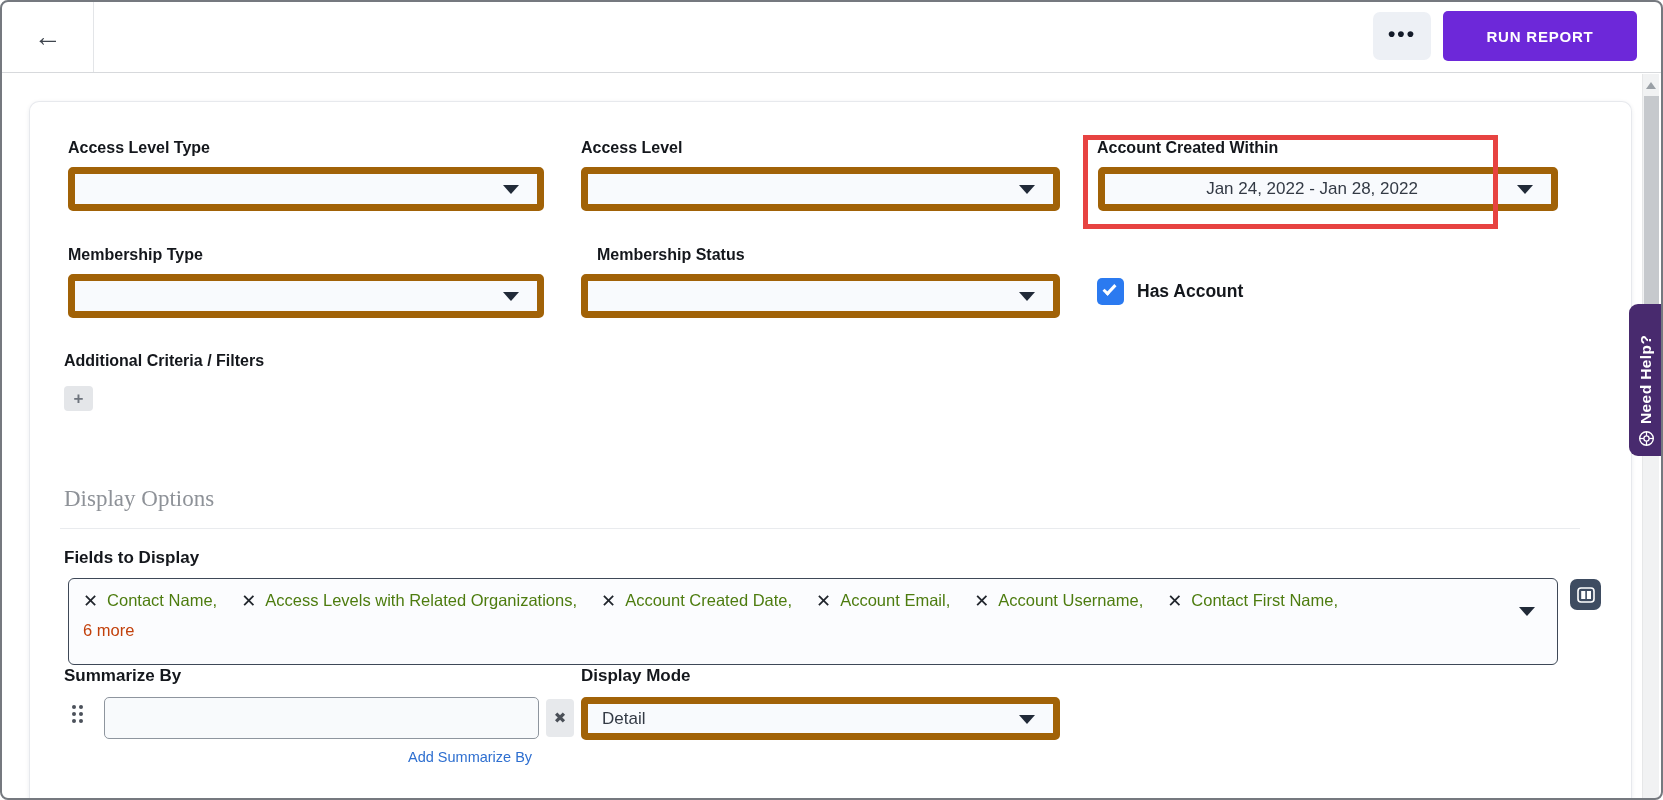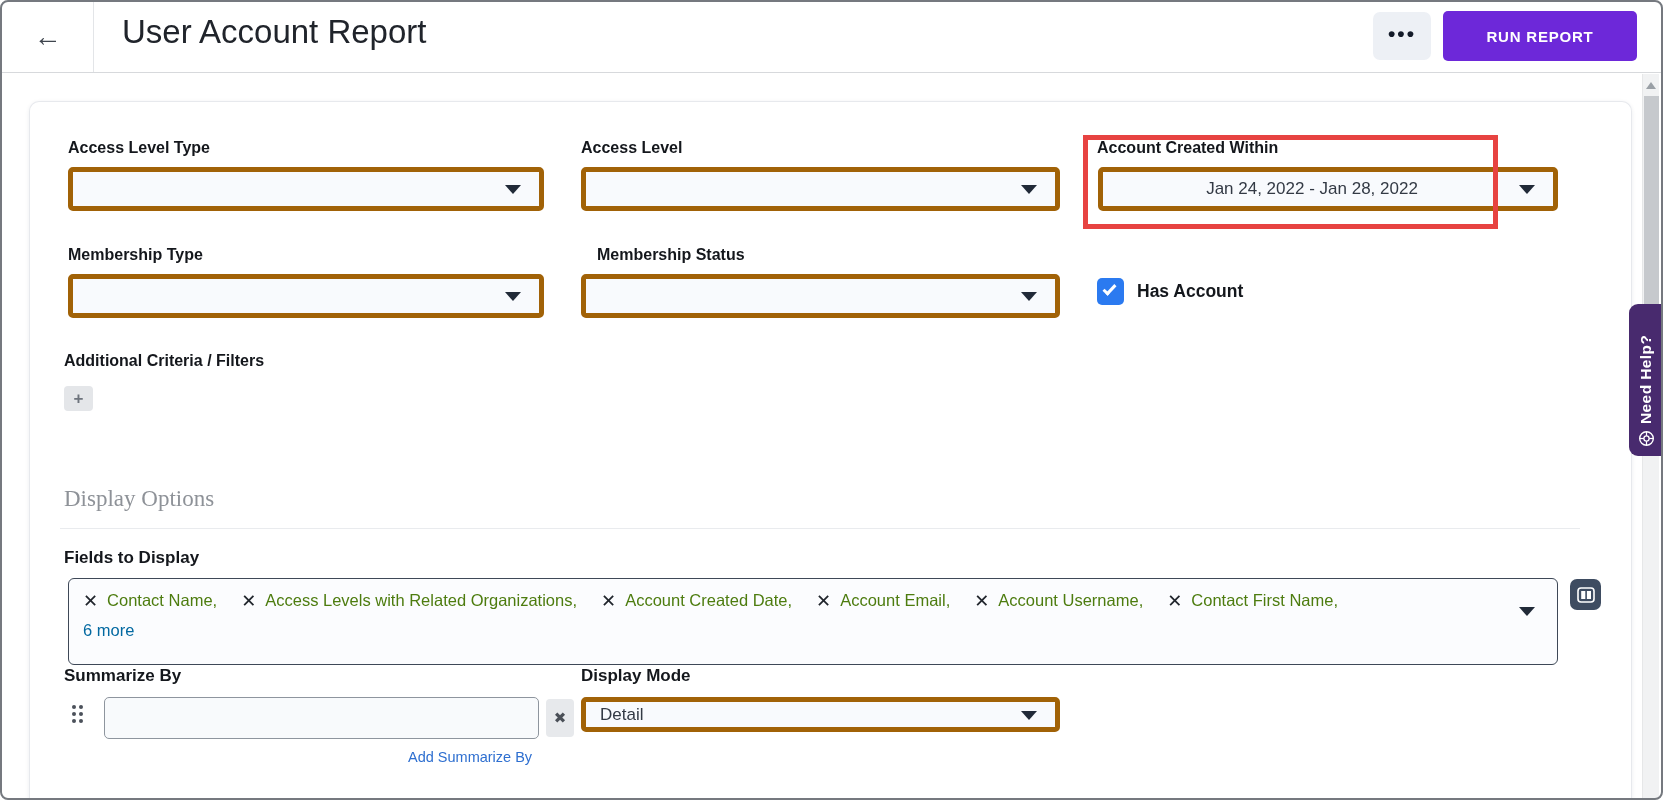--- a/index.html
+++ b/index.html
@@ -19,21 +19,21 @@
   .page-title { position:absolute; left:120px; top:11px; font-size:33px; color:#20242b; white-space:nowrap; }
   .more-btn { position:absolute; left:1371px; top:10px; width:58px; height:48px; background:#edf0f5; border-radius:7px; display:flex; align-items:center; justify-content:center; cursor:pointer; }
   .more-btn .dots { font-size:21px; letter-spacing:2px; color:#141b29; font-weight:bold; line-height:1; padding-bottom:6px; }
   .run-btn { position:absolute; left:1441px; top:9px; width:194px; height:50px; background:#6d28d9; color:#ffffff; border:none; border-radius:5px; font-weight:bold; font-size:15px; letter-spacing:0.8px; display:flex; align-items:center; justify-content:center; cursor:pointer; font-family:inherit; }
 
   
   .card { position:absolute; left:29px; top:101px; width:1603px; height:699px; background:#fff; border:1px solid #e7e9ed; border-bottom:none; border-radius:10px 10px 0 0; box-shadow:0 1px 4px rgba(30,40,60,.08); z-index:1; }
 
   .field-label { position:absolute; font-size:16px; font-weight:bold; color:#14171c; white-space:nowrap; z-index:3; }
 
-  .select-box { position:absolute; height:44px; background:#f8fafd; border:5px solid #a16207; border-radius:5px; z-index:3; cursor:pointer; display:flex; align-items:center; }
+  .select-box { position:absolute; height:44px; background:#f8fafd; border:7px solid #a16207; border-radius:5px; z-index:3; cursor:pointer; display:flex; align-items:center; }
   .select-box .value { width:100%; text-align:center; font-size:17px; color:#333a45; padding:0 48px 0 16px; }
   .select-box .value.left { text-align:left; padding-left:14px; }
   .caret { position:absolute; right:18px; top:50%; margin-top:-4px; width:0; height:0; border-left:8px solid transparent; border-right:8px solid transparent; border-top:9px solid #212a38; }
 
   
   .checkbox { position:absolute; left:1097px; top:278px; width:27px; height:27px; background:#2b7af0; border-radius:5px; cursor:pointer; z-index:3; }
   .checkbox .tick { position:absolute; left:6px; top:7px; width:13px; height:7px; border-left:3px solid #fff; border-bottom:3px solid #fff; transform:rotate(-47deg); }
   .checkbox-label { position:absolute; left:1137px; top:281px; font-size:17.5px; font-weight:bold; color:#14171c; z-index:3; }
 
   
@@ -42,21 +42,21 @@
   
   .section-title { position:absolute; left:64px; top:486px; font-size:23px; color:#8e9298; z-index:3;font-family:Liberation Serif, serif; }
   .section-divider { position:absolute; left:60px; top:528px; width:1520px; height:0; border-top:1px solid #e9ebee; z-index:3; }
 
   
   .multiselect { position:absolute; left:68px; top:578px; width:1490px; height:87px; background:#fbfcfe; border:1px solid #3e4857; border-radius:6px; z-index:3; cursor:pointer; padding:12px 60px 10px 14px; }
   .chip-row { display:flex; align-items:center; gap:24px; white-space:nowrap; }
   .chip { display:flex; align-items:center; gap:9px; }
   .chip .x { font-size:18px; color:#20252c; cursor:pointer; line-height:1; }
   .chip .chip-label { font-size:16.5px; color:#4d7c0f; }
-  .more-row { margin-top:11px; font-size:16.5px; color:#0369a1; }
+  .more-row { margin-top:11px; font-size:16.5px; color:#c2410c; }
   .multiselect .caret { right:22px; top:28px; margin-top:0; }
   .col-btn { position:absolute; left:1570px; top:579px; width:31px; height:31px; background:#3e4c61; border:none; border-radius:7px; display:flex; align-items:center; justify-content:center; cursor:pointer; z-index:3; }
 
   
   .drag-handle { position:absolute; left:72px; top:705px; display:grid; grid-template-columns:repeat(2,4px); grid-auto-rows:4px; gap:3px; cursor:grab; z-index:3; }
   .drag-handle i { width:4px; height:4px; border-radius:50%; background:#4b515a; }
   .summarize-input { position:absolute; left:104px; top:697px; width:435px; height:42px; background:#f8fafc; border:1px solid #8e959e; border-radius:5px; font-size:16px; padding:0 12px; z-index:3; font-family:inherit; color:#272c34; }
   .clear-btn { position:absolute; left:546px; top:699px; width:28px; height:38px; background:#e7e9ec; border:none; border-radius:4px; color:#4a4f57; font-size:15px; font-weight:bold; cursor:pointer; z-index:3; display:flex; align-items:center; justify-content:center; font-family:inherit; }
   .add-link { position:absolute; left:408px; top:749px; font-size:14.5px; color:#2e6fd0; text-decoration:none; cursor:pointer; z-index:3;text-align:center; }
 
@@ -73,21 +73,20 @@
   .help-tab .vtext { flex:1; writing-mode:vertical-rl; transform:rotate(180deg); color:#fff; font-weight:bold; font-size:15.5px; letter-spacing:0.4px; display:flex; align-items:center; white-space:nowrap; }
   .help-tab svg { margin-top:6px; }
 </style>
 </head>
 <body>
 
 <div class="topbar">
   <div class="back-btn">
     <span class="arrow">←</span>
   </div>
-  <div class="page-title">User Account Report</div>
   <div class="more-btn">
     <span class="dots">•••</span>
   </div>
   <button class="run-btn">RUN REPORT</button>
 </div>
 
 <div class="card"></div>
 
 <div class="field-label" style="left:68px; top:139px;">Access Level Type</div>
 <div class="select-box" style="left:68px; top:167px; width:476px;">
@@ -186,21 +185,21 @@
     <i></i>
     <i></i>
 </div>
 <input class="summarize-input" type="text" value="" style="">
 <button class="clear-btn">
   <span>✖</span>
 </button>
 <a class="add-link">Add Summarize By</a>
 
 <div class="field-label" style="left:581px; top:666px; font-size:17px;">Display Mode</div>
-<div class="select-box" style="left:581px; top:697px; width:479px; height:35px;">
+<div class="select-box" style="left:581px; top:697px; width:479px; height:43px;">
   <span class="value left">Detail</span>
   <span class="caret"></span>
 </div>
 
 <div class="annotation-box"></div>
 
 <div class="scrollbar-track">
   <span class="scroll-up"></span>
   <span class="scrollbar-thumb"></span>
 </div>

